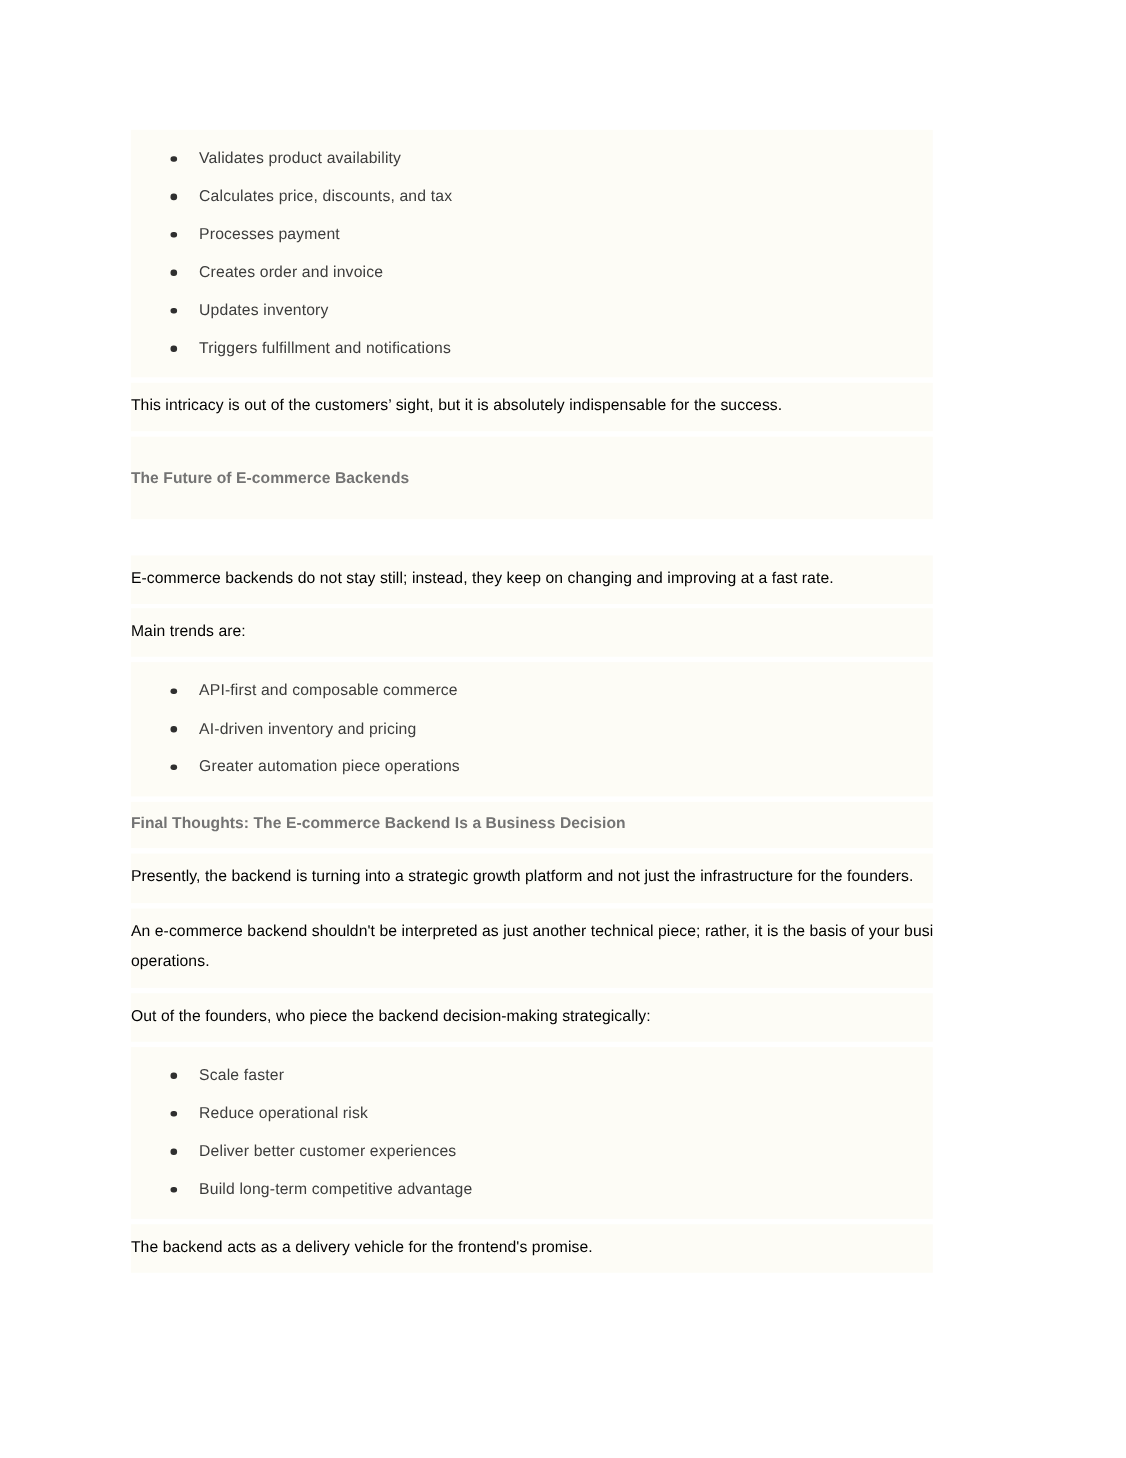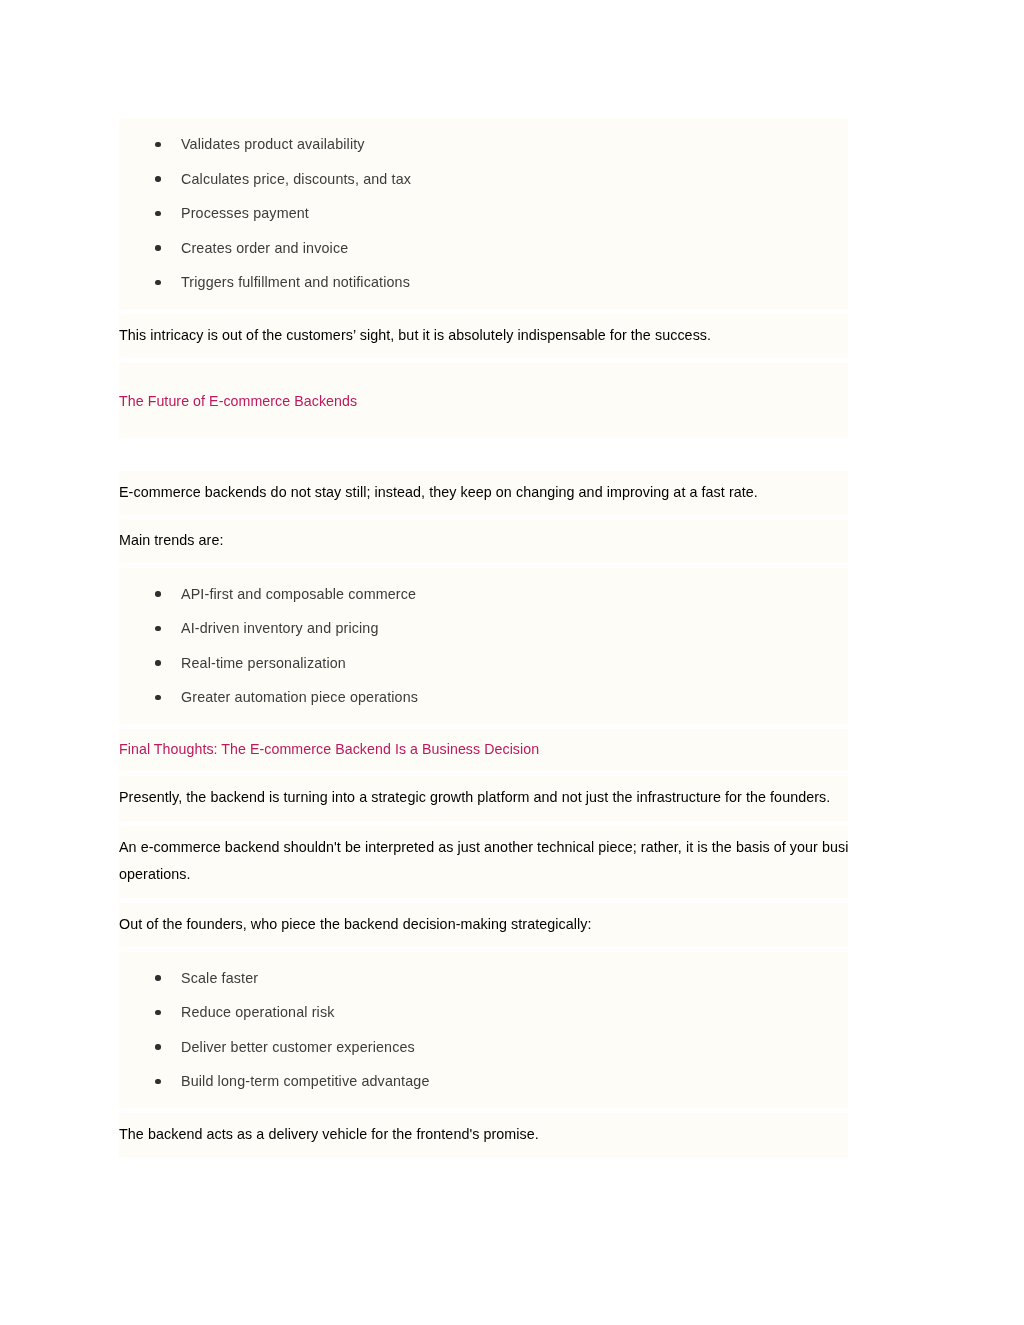--- a/index.html
+++ b/index.html
@@ -76,22 +76,22 @@
     letter-spacing: 0.005em;
   }
   p.para.two-line { padding-bottom: 10px; }
 
   
   h2.heading {
     margin: 0;
     padding: 28px 0 27px 0;
     font-size: 14.2px;
     line-height: 20px;
-    font-weight: normal;
-    color: #be185d;
+    font-weight: bold;
+    color: #737373;
     letter-spacing: 0.005em;
   }
   h2.heading.short-pad {
     padding: 10px 0 12px 0;
   }
 
   
   .gap-lg { height: 28px; }
 </style>
 </head>
@@ -113,20 +113,24 @@
         <li>
           <span class="bullet-dot"></span>
           <span>Processes payment</span>
         </li>
         <li>
           <span class="bullet-dot"></span>
           <span>Creates order and invoice</span>
         </li>
         <li>
           <span class="bullet-dot"></span>
+          <span>Updates inventory</span>
+        </li>
+        <li>
+          <span class="bullet-dot"></span>
           <span>Triggers fulfillment and notifications</span>
         </li>
       </ul>
     </div>
 
     <div class="block">
       <p class="para">This intricacy is out of the customers’ sight, but it is absolutely indispensable for the success.</p>
     </div>
 
     <div class="block">
@@ -148,24 +152,20 @@
         <li>
           <span class="bullet-dot"></span>
           <span>API-first and composable commerce</span>
         </li>
         <li>
           <span class="bullet-dot"></span>
           <span>AI-driven inventory and pricing</span>
         </li>
         <li>
           <span class="bullet-dot"></span>
-          <span>Real-time personalization</span>
-        </li>
-        <li>
-          <span class="bullet-dot"></span>
           <span>Greater automation piece operations</span>
         </li>
       </ul>
     </div>
 
     <div class="block">
       <h2 class="heading short-pad">Final Thoughts: The E-commerce Backend Is a Business Decision</h2>
     </div>
 
     <div class="block">

